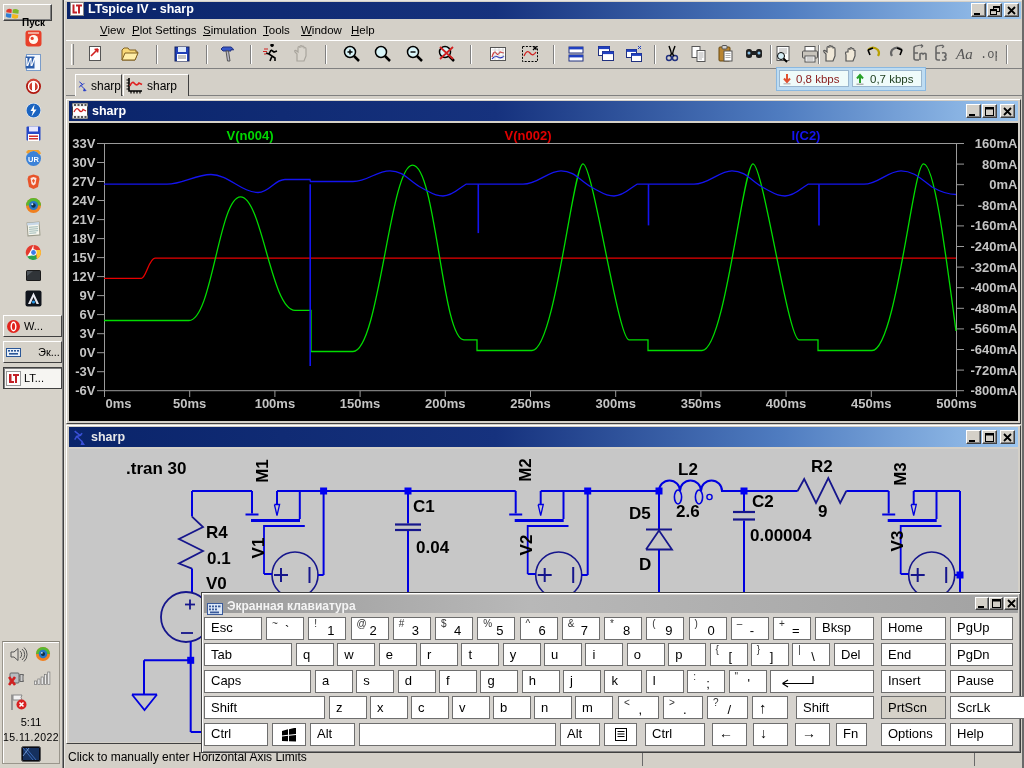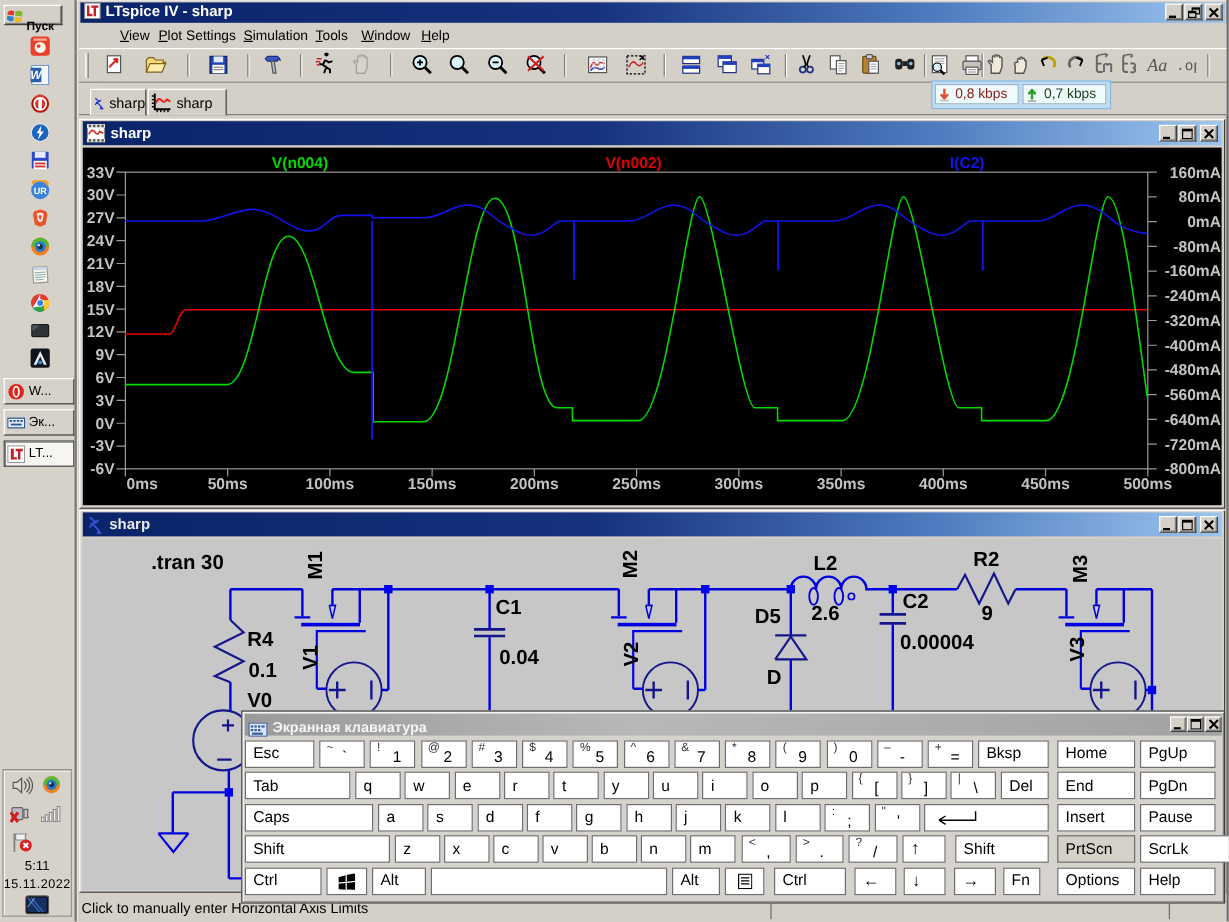--- a/index.html
+++ b/index.html
@@ -107,21 +107,21 @@
   </div>
 <div class="abs" style="left:3px;top:341px;width:59px;height:22px;background:#d6d2c9;border-top:1px solid #fff;border-left:1px solid #fff;border-right:1px solid #404040;border-bottom:1px solid #404040;display:flex;align-items:center;overflow:hidden;">
 <span style="margin-left:2px;width:15px;height:15px;display:inline-block;"><svg width="15" height="15" viewBox="0 0 15 15">
         <rect x="0.5" y="3.5" width="14" height="8" fill="#e8f0fa" stroke="#2b5797"></rect>
         <rect x="2" y="5" width="2" height="1.6" fill="#2b5797"></rect>
         <rect x="5" y="5" width="2" height="1.6" fill="#2b5797"></rect>
         <rect x="8" y="5" width="2" height="1.6" fill="#2b5797"></rect>
         <rect x="11" y="5" width="2" height="1.6" fill="#2b5797"></rect>
         <rect x="3" y="8" width="9" height="1.6" fill="#2b5797"></rect>
       </svg></span>
-<span style="font-size:11px;margin-left:3px;white-space:nowrap;">Эк...</span>
+<span style="font-size:11px;margin-left:17px;white-space:nowrap;">Эк...</span>
   </div>
 <div class="abs" style="left:3px;top:367px;width:59px;height:22px;background:#f6f5f2;border:1px solid #404040;box-shadow:inset 1px 1px 0 #808080;display:flex;align-items:center;overflow:hidden;">
 <span style="margin-left:2px;width:15px;height:15px;display:inline-block;"><svg width="15" height="15" viewBox="0 0 15 15">
         <rect x="0.5" y="0.5" width="14" height="14" fill="#fff" stroke="#999"></rect>
         <path d="M3 3 L5.5 3 L5.5 10 L8 10 L8 12 L3 12 Z" fill="#c22026"></path>
         <path d="M7 3 L13 3 L13 5 L11 5 L11 12 L9 12 L9 5 L7 5 Z" fill="#c22026"></path>
       </svg></span>
 <span style="font-size:11px;margin-left:3px;white-space:nowrap;">LT...</span>
   </div>
 <div class="abs" style="left:2px;top:641px;width:58px;height:123px;border:1px solid #9a968c;border-top-color:#868378;box-shadow:inset 1px 1px 0 #fff;"></div>

